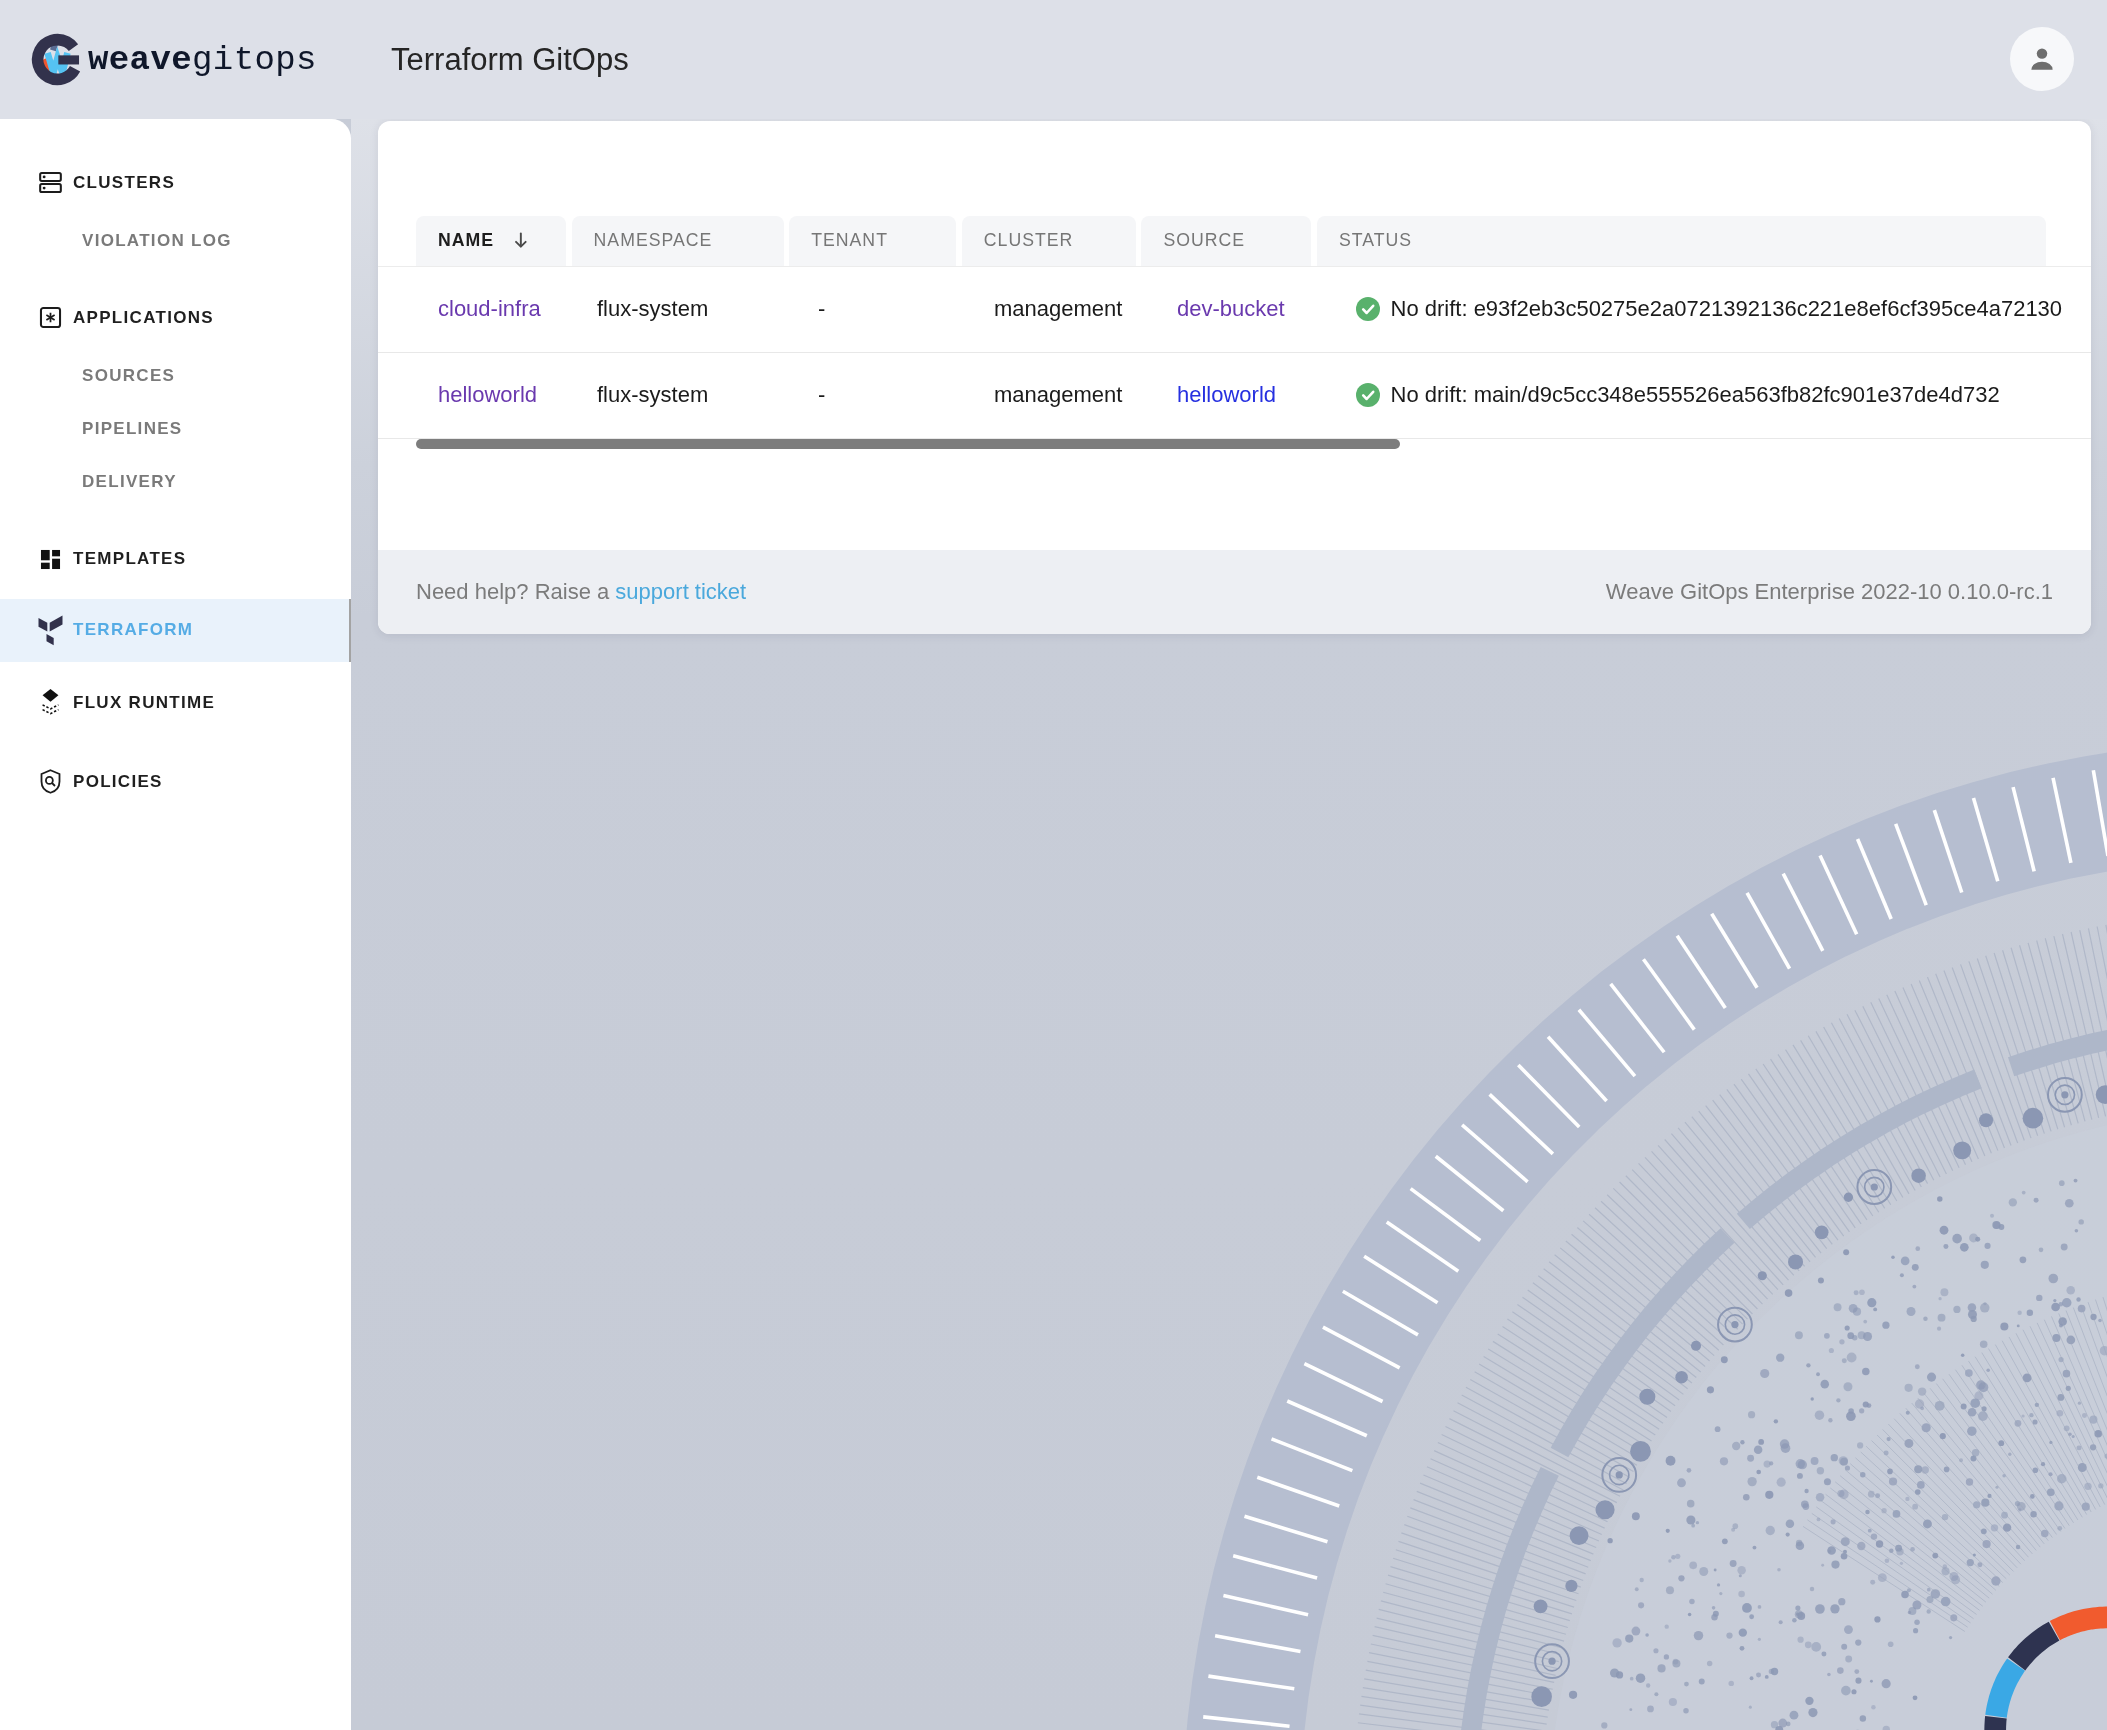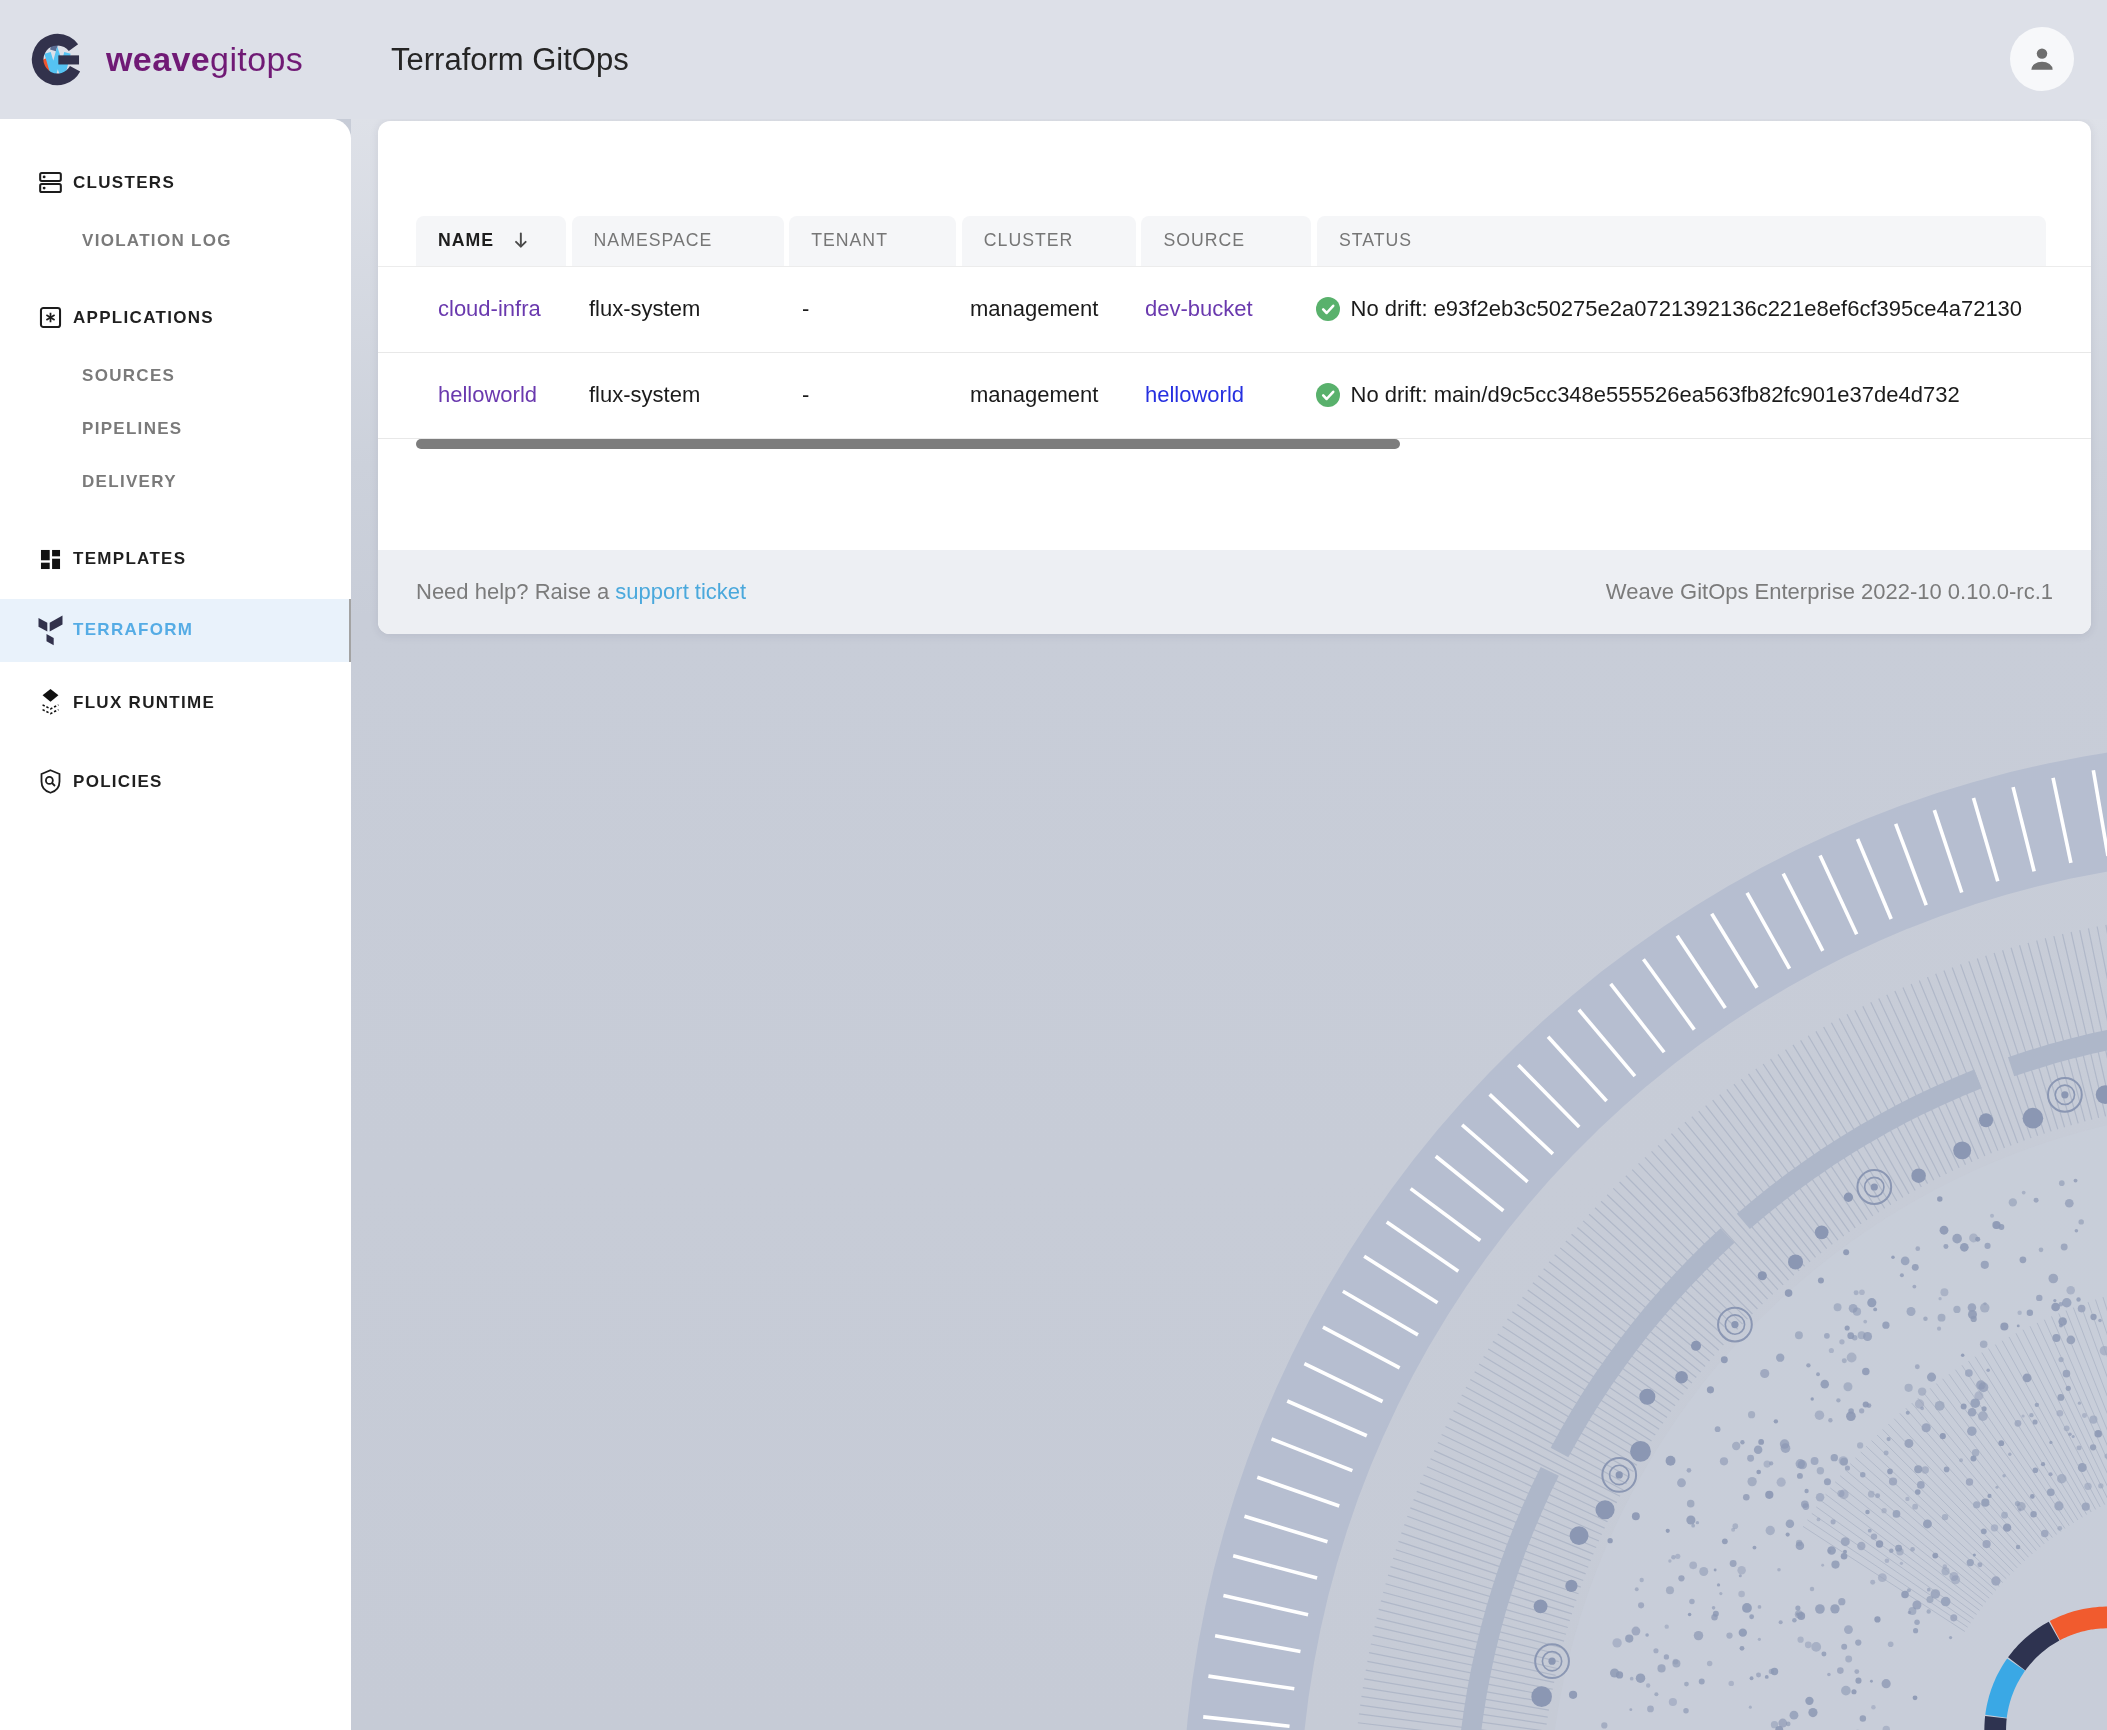--- a/index.html
+++ b/index.html
@@ -2,21 +2,21 @@
 <html style="font-size:13px"><head>
 <meta charset="utf-8">
 <style>
   html,body{margin:0;padding:0;}
   body{width:2108px;height:1730px;font-family:"Liberation Sans",sans-serif;overflow:hidden;background:#c7ccd7;}
   .app{position:relative;width:2108px;height:1730px;}
 
   
   .header{position:absolute;left:0;top:0;width:2108px;height:119px;background:#dde0e8;display:flex;align-items:center;z-index:5;}
   .brand{display:flex;align-items:center;margin-left:31px;}
-  .brand-text{margin-left:22px;font-size:34px;color:#701a75;letter-spacing:0.4px;}
+  .brand-text{margin-left:4px;font-size:34px;color:#0f172a;letter-spacing:0.4px;font-family:Liberation Mono, monospace;}
   .brand-text .b{font-weight:700;}
   .brand-text .l{font-weight:300;}
   .page-title{position:absolute;left:391px;top:0;height:119px;display:flex;align-items:center;font-size:31px;font-weight:500;color:#252525;}
   .avatar{position:absolute;right:34px;top:26.5px;width:64px;height:64px;border-radius:50%;background:#f7f8fa;display:flex;align-items:center;justify-content:center;cursor:pointer;}
 
   
   .sidebar{position:absolute;left:0;top:119px;width:351px;height:1611px;background:#ffffff;border-top-right-radius:19.3px;z-index:4;}
   .nav{padding-top:32px;}
   .side-item{display:flex;align-items:center;height:63px;padding-left:36px;cursor:pointer;box-sizing:border-box;}
   .side-item .icon{width:29px;height:32px;margin-right:8px;display:flex;align-items:center;justify-content:center;flex:none;}
@@ -34,21 +34,21 @@
   .content{position:absolute;left:351px;top:119px;width:1757px;height:1611px;
     background:linear-gradient(180deg,#dee1e8 0px,#ccd1db 346px,#c8cdd8 498px,#c6cbd6 100%);}
   #decor{position:absolute;left:0;top:0;width:1757px;height:1611px;z-index:1;}
 
   
   .card{position:absolute;left:27px;top:1.6px;width:1713px;height:513px;background:#ffffff;border-radius:12px;z-index:2;box-shadow:0 1.6px 8px rgba(50,50,75,.10);overflow:hidden;}
   .thead{margin-top:95px;height:51px;display:flex;gap:5.6px;padding-left:38px;box-sizing:border-box;border-bottom:1.6px solid #ececec;}
   .th{background:#f5f6f8;border-radius:8px 8px 0 0;display:flex;align-items:center;padding-left:22px;box-sizing:border-box;font-size:17.7px;letter-spacing:1px;color:#767676;font-weight:500;cursor:pointer;}
   .th.sorted{color:#1d1d1d;font-weight:700;}
   .th .sort-arrow{margin-left:17.7px;display:flex;align-items:center;}
-  .trow{display:flex;gap:1px;padding-left:38px;box-sizing:border-box;height:86px;align-items:center;border-bottom:1.6px solid #e8e8e8;}
+  .trow{display:flex;gap:9px;padding-left:38px;box-sizing:border-box;height:86px;align-items:center;border-bottom:1.6px solid #e8e8e8;}
   .td{padding-left:22px;box-sizing:border-box;font-size:22px;color:#1b1b1b;white-space:nowrap;overflow:hidden;}
   .td a{text-decoration:none;cursor:pointer;}
   .td a.visited{color:#6a39ae;}
   .td a.fresh{color:#2630e0;}
   .td.status{display:flex;align-items:center;gap:10.5px;}
   .hscrollbar{position:absolute;left:38px;top:318px;width:984px;height:10.5px;border-radius:5.6px;background:#7d7d7d;cursor:pointer;}
   .card-footer{position:absolute;left:0;bottom:0;width:100%;height:84px;background:#edeff3;display:flex;align-items:center;justify-content:space-between;padding:0 38px;box-sizing:border-box;}
   .help{font-size:22px;color:#7b7b7b;}
   .help a{color:#4aa8dc;text-decoration:none;cursor:pointer;}
   .version{font-size:22px;color:#7b7b7b;}

